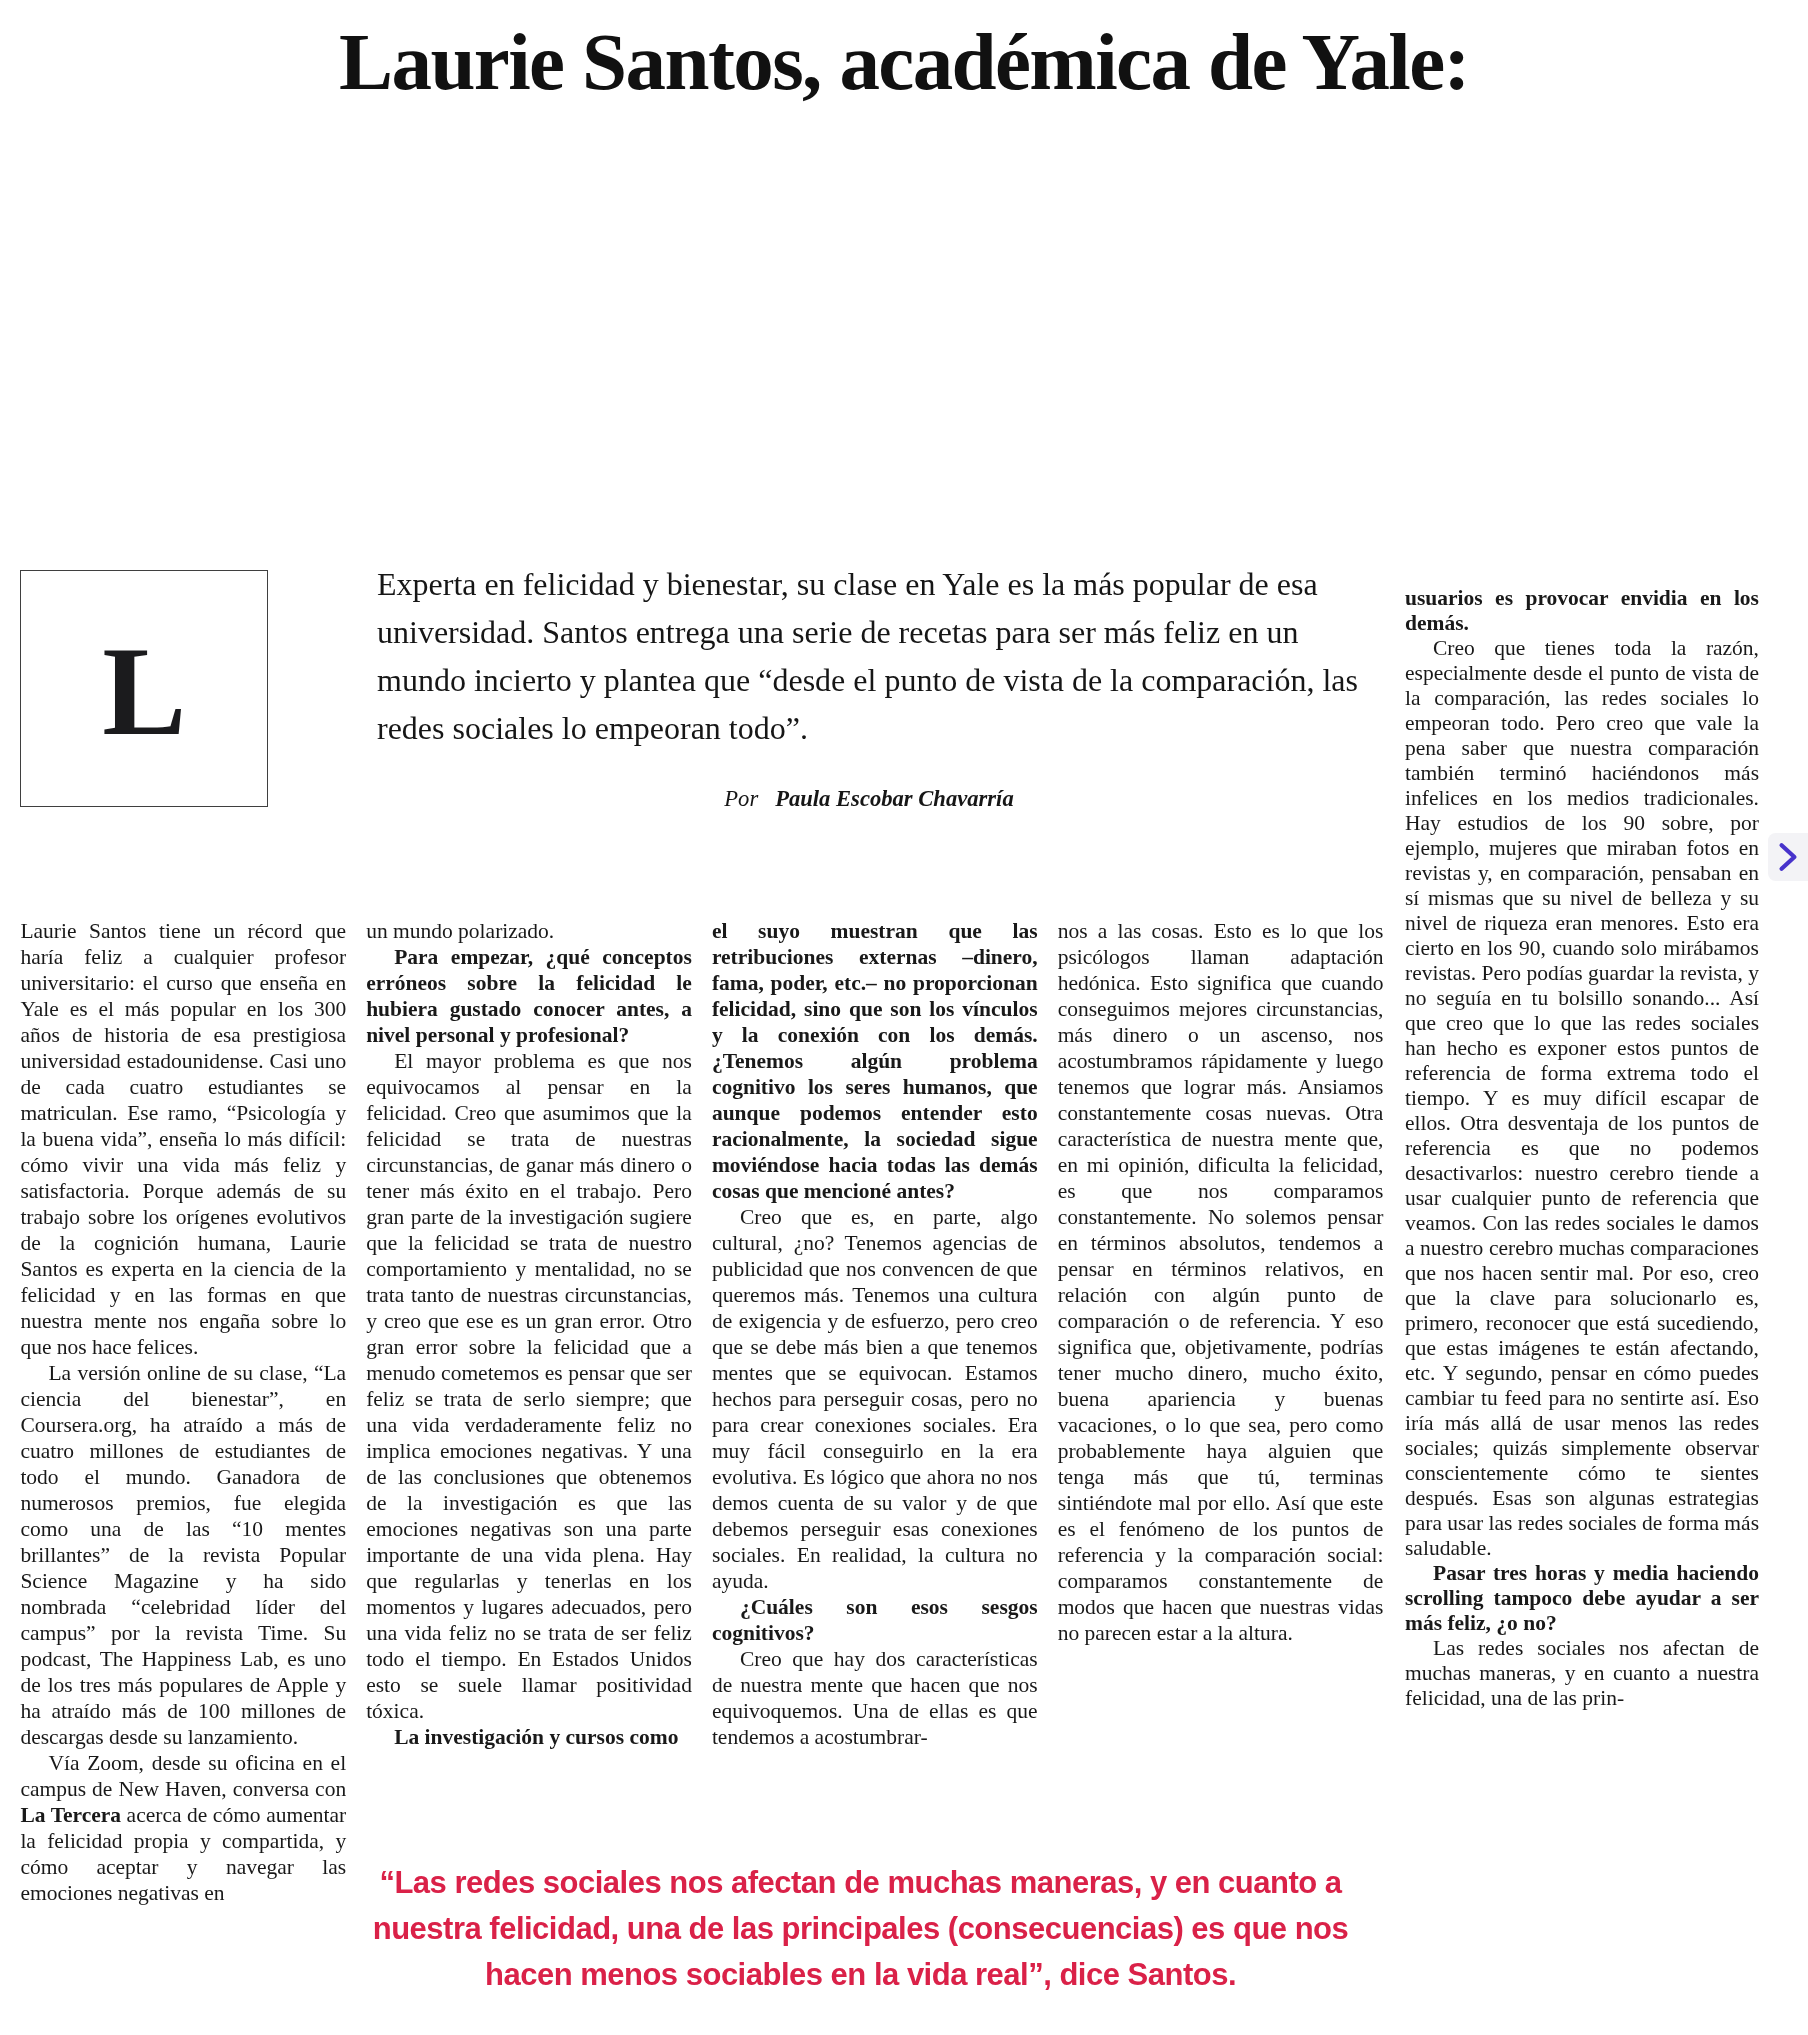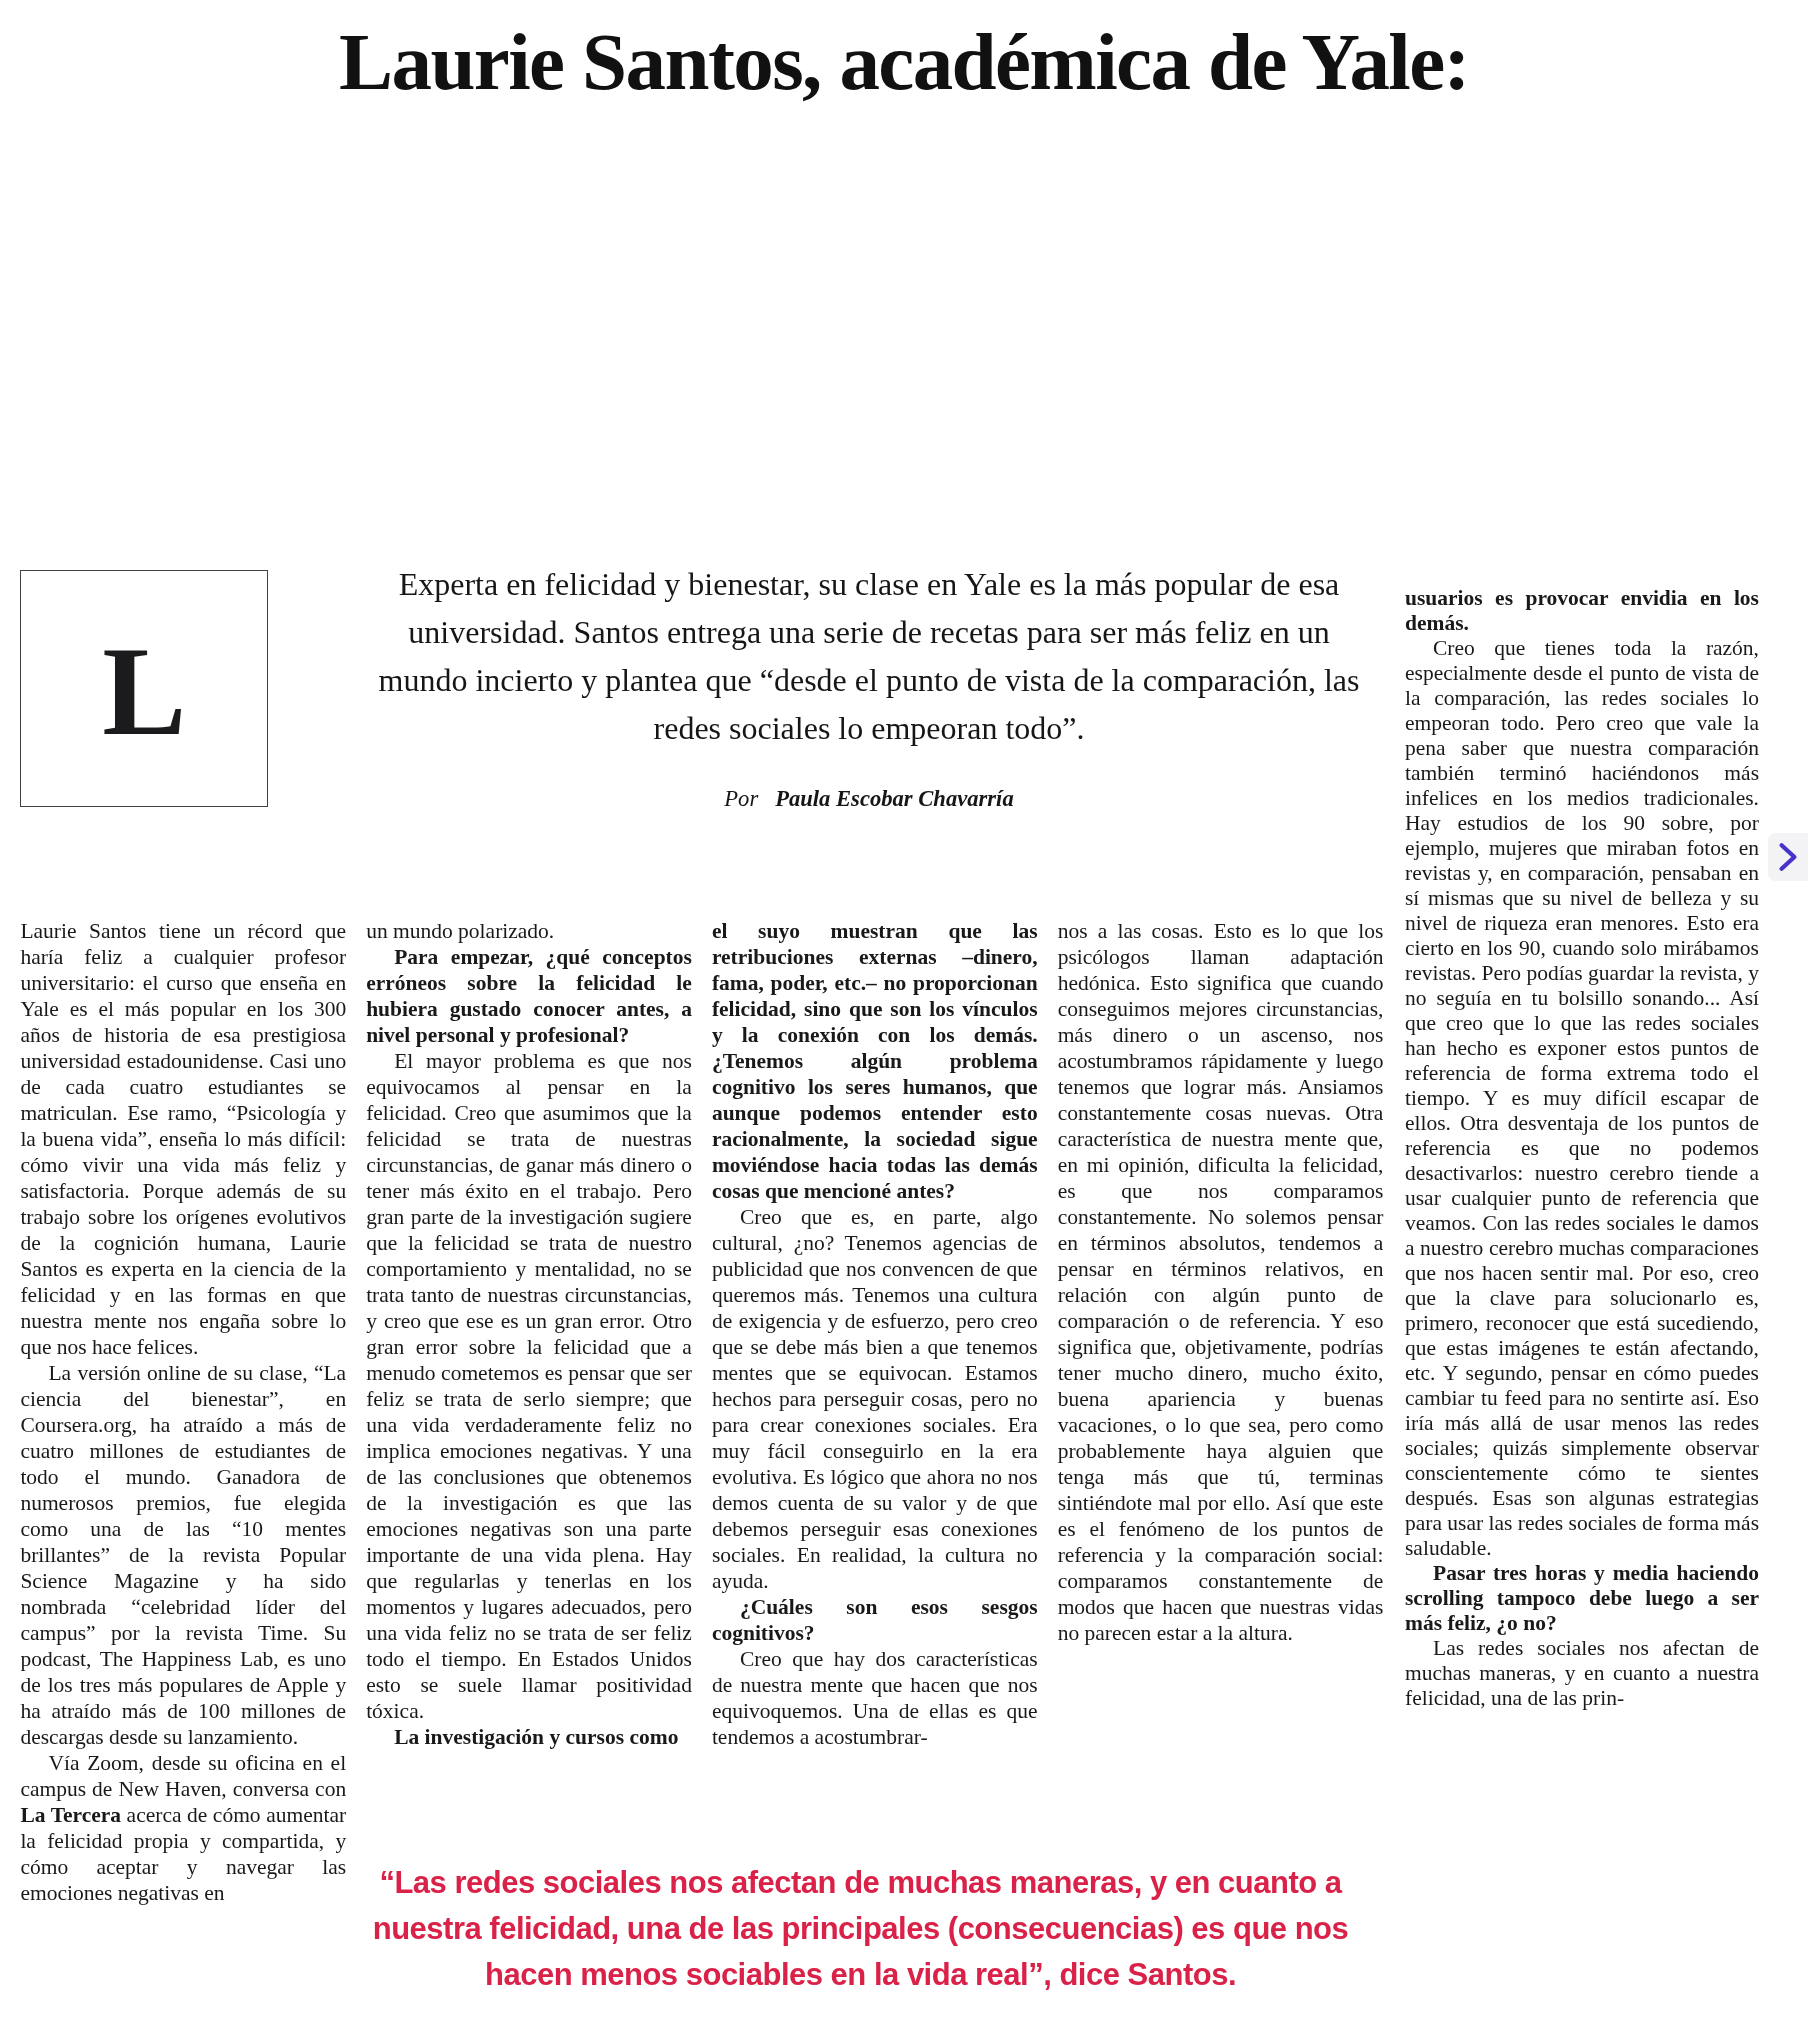--- a/index.html
+++ b/index.html
@@ -52,21 +52,21 @@
     font-weight: 700;
     font-size: 126px;
     line-height: 1;
     color: #1b1b1d;
     transform: translateY(3.2px);
   }
   .deck {
     position: absolute;
     left: 377px; top: 560px;
     width: 984px;
-    text-align: center;
+    text-align: left;
     font-size: 32px;
     line-height: 48px;
     color: #161616;
   }
   .byline {
     position: absolute;
     left: 377px; top: 786px;
     width: 984px;
     text-align: center;
     font-size: 22.6px;
@@ -145,21 +145,21 @@
   <div class="deck">Experta en felicidad y bienestar, su clase en Yale es la más popular de esa universidad. Santos entrega una serie de recetas para ser más feliz en un mundo incierto y plantea que “desde el punto de vista de la comparación, las redes sociales lo empeoran todo”.</div>
   <div class="byline">
     <span class="prefix">Por</span>
     <span>&nbsp;</span>
     <span class="author">Paula Escobar Chavarría</span>
   </div>
 
   <div class="rail">
     <p class="q">usuarios es provocar envidia en los demás.</p>
     <p class="indent">Creo que tienes toda la razón, especialmente desde el punto de vista de la comparación, las redes sociales lo empeoran todo. Pero creo que vale la pena saber que nuestra comparación también terminó haciéndonos más infelices en los medios tradicionales. Hay estudios de los 90 sobre, por ejemplo, mujeres que miraban fotos en revistas y, en comparación, pensaban en sí mismas que su nivel de belleza y su nivel de riqueza eran menores. Esto era cierto en los 90, cuando solo mirábamos revistas. Pero podías guardar la revista, y no seguía en tu bolsillo sonando... Así que creo que lo que las redes sociales han hecho es exponer estos puntos de referencia de forma extrema todo el tiempo. Y es muy difícil escapar de ellos. Otra desventaja de los puntos de referencia es que no podemos desactivarlos: nuestro cerebro tiende a usar cualquier punto de referencia que veamos. Con las redes sociales le damos a nuestro cerebro muchas comparaciones que nos hacen sentir mal. Por eso, creo que la clave para solucionarlo es, primero, reconocer que está sucediendo, que estas imágenes te están afectando, etc. Y segundo, pensar en cómo puedes cambiar tu feed para no sentirte así. Eso iría más allá de usar menos las redes sociales; quizás simplemente observar conscientemente cómo te sientes después. Esas son algunas estrategias para usar las redes sociales de forma más saludable.</p>
-    <p class="q indent">Pasar tres horas y media haciendo scrolling tampoco debe luego a ser más feliz, ¿o no?</p>
+    <p class="q indent">Pasar tres horas y media haciendo scrolling tampoco debe ayudar a ser más feliz, ¿o no?</p>
     <p class="indent">Las redes sociales nos afectan de muchas maneras, y en cuanto a nuestra felicidad, una de las prin-</p>
   </div>
 
   <button class="next-btn">
     <span>
       <svg width="24" height="32" viewBox="0 0 44 60">
         <polyline points="10,8 34,30 10,52" fill="none" stroke="#4733cb" stroke-width="8" stroke-linecap="round" stroke-linejoin="round"></polyline>
       </svg>
     </span>
   </button>

